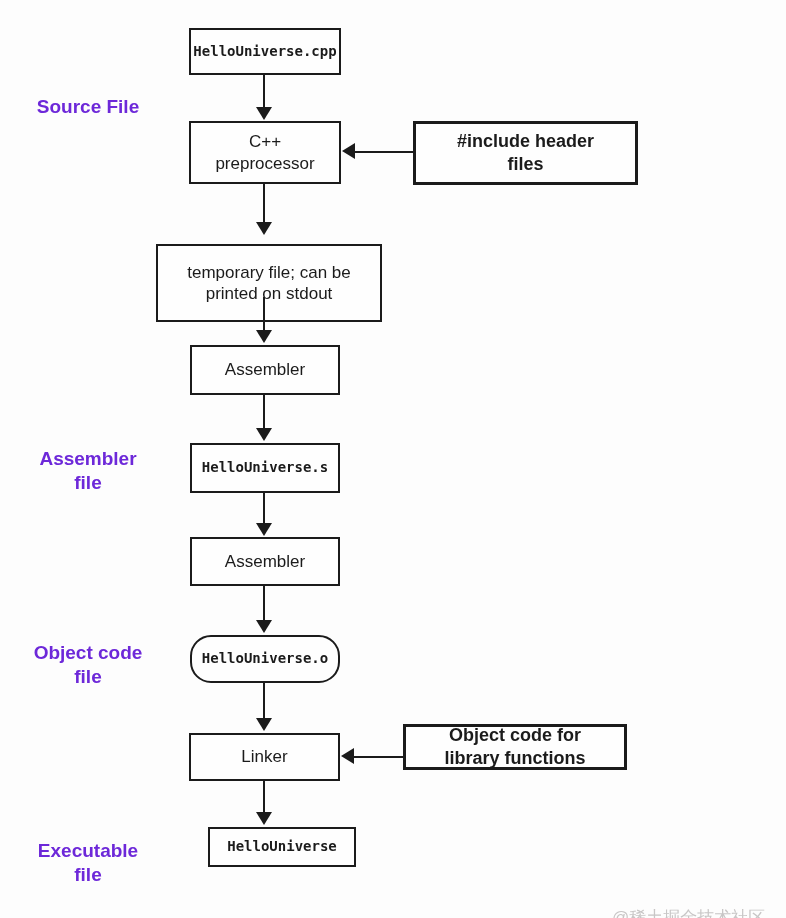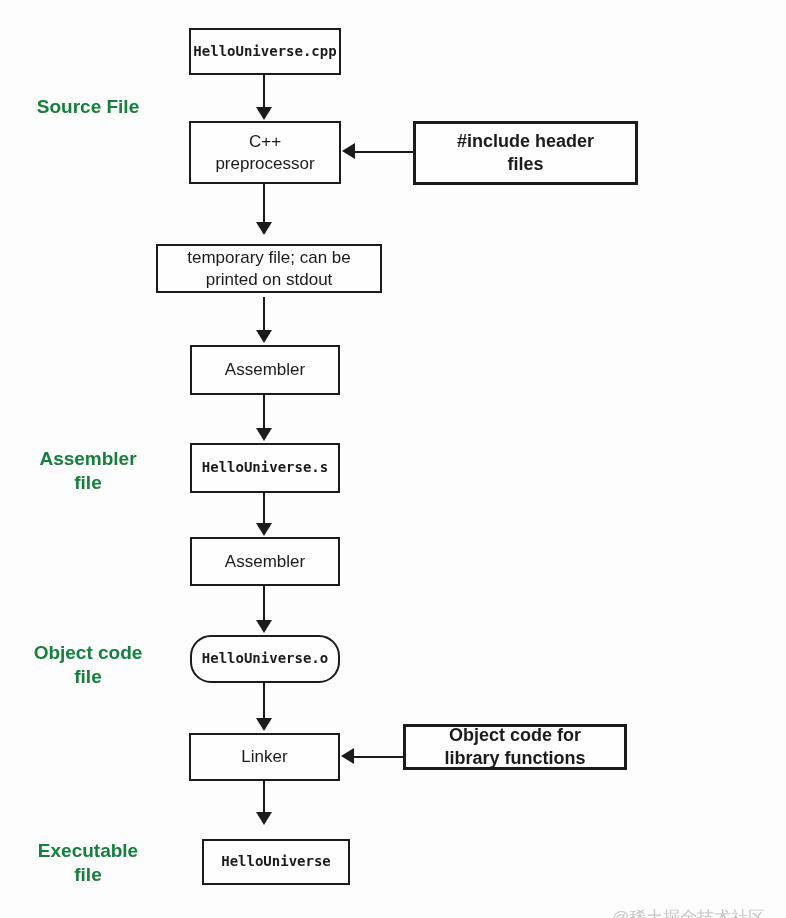--- a/index.html
+++ b/index.html
@@ -18,34 +18,34 @@
   }
   .box.mono{
     font-family:"DejaVu Sans Mono",monospace;
     font-weight:bold;font-size:14px;letter-spacing:0;
   }
   .box.side{
     border-width:3px;font-weight:bold;font-size:18px;line-height:1.3;text-align:center;
   }
   #box-cpp      {left:189px;top:28px; width:152px;height:47px;}
   #box-preproc  {left:189px;top:121px;width:152px;height:63px;}
-  #box-temp     {left:156px;top:244px;width:226px;height:49px;}
+  #box-temp     {left:156px;top:244px;width:226px;height:78px;}
   #box-compiler {left:190px;top:345px;width:150px;height:50px;}
   #box-asmfile  {left:190px;top:443px;width:150px;height:50px;}
   #box-assembler{left:190px;top:537px;width:150px;height:49px;}
   #box-objfile  {left:190px;top:635px;width:150px;height:48px;border-radius:21px;}
   #box-linker   {left:189px;top:733px;width:151px;height:48px;}
-  #box-exe      {left:202px;top:827px;width:148px;height:46px;margin-top:12px;}
+  #box-exe      {left:208px;top:827px;width:148px;height:40px;}
   #box-include  {left:413px;top:121px;width:225px;height:64px;}
   #box-libs     {left:403px;top:724px;width:224px;height:46px;}
   
   .stage-label{
     position:absolute;left:8px;width:160px;text-align:center;
     font-weight:bold;font-size:19px;line-height:24px;
-    white-space:pre-line;color:#15803d;
+    white-space:pre-line;color:#6d28d9;
   }
   #label-source    {top:95px;}
   #label-assembler {top:447px;}
   #label-objcode   {top:641px;}
   #label-exe       {top:839px;}
   
   .arrow-down{
     position:absolute;left:263px;width:2px;background:#1b1b1b;
   }
   .arrow-down::after{

